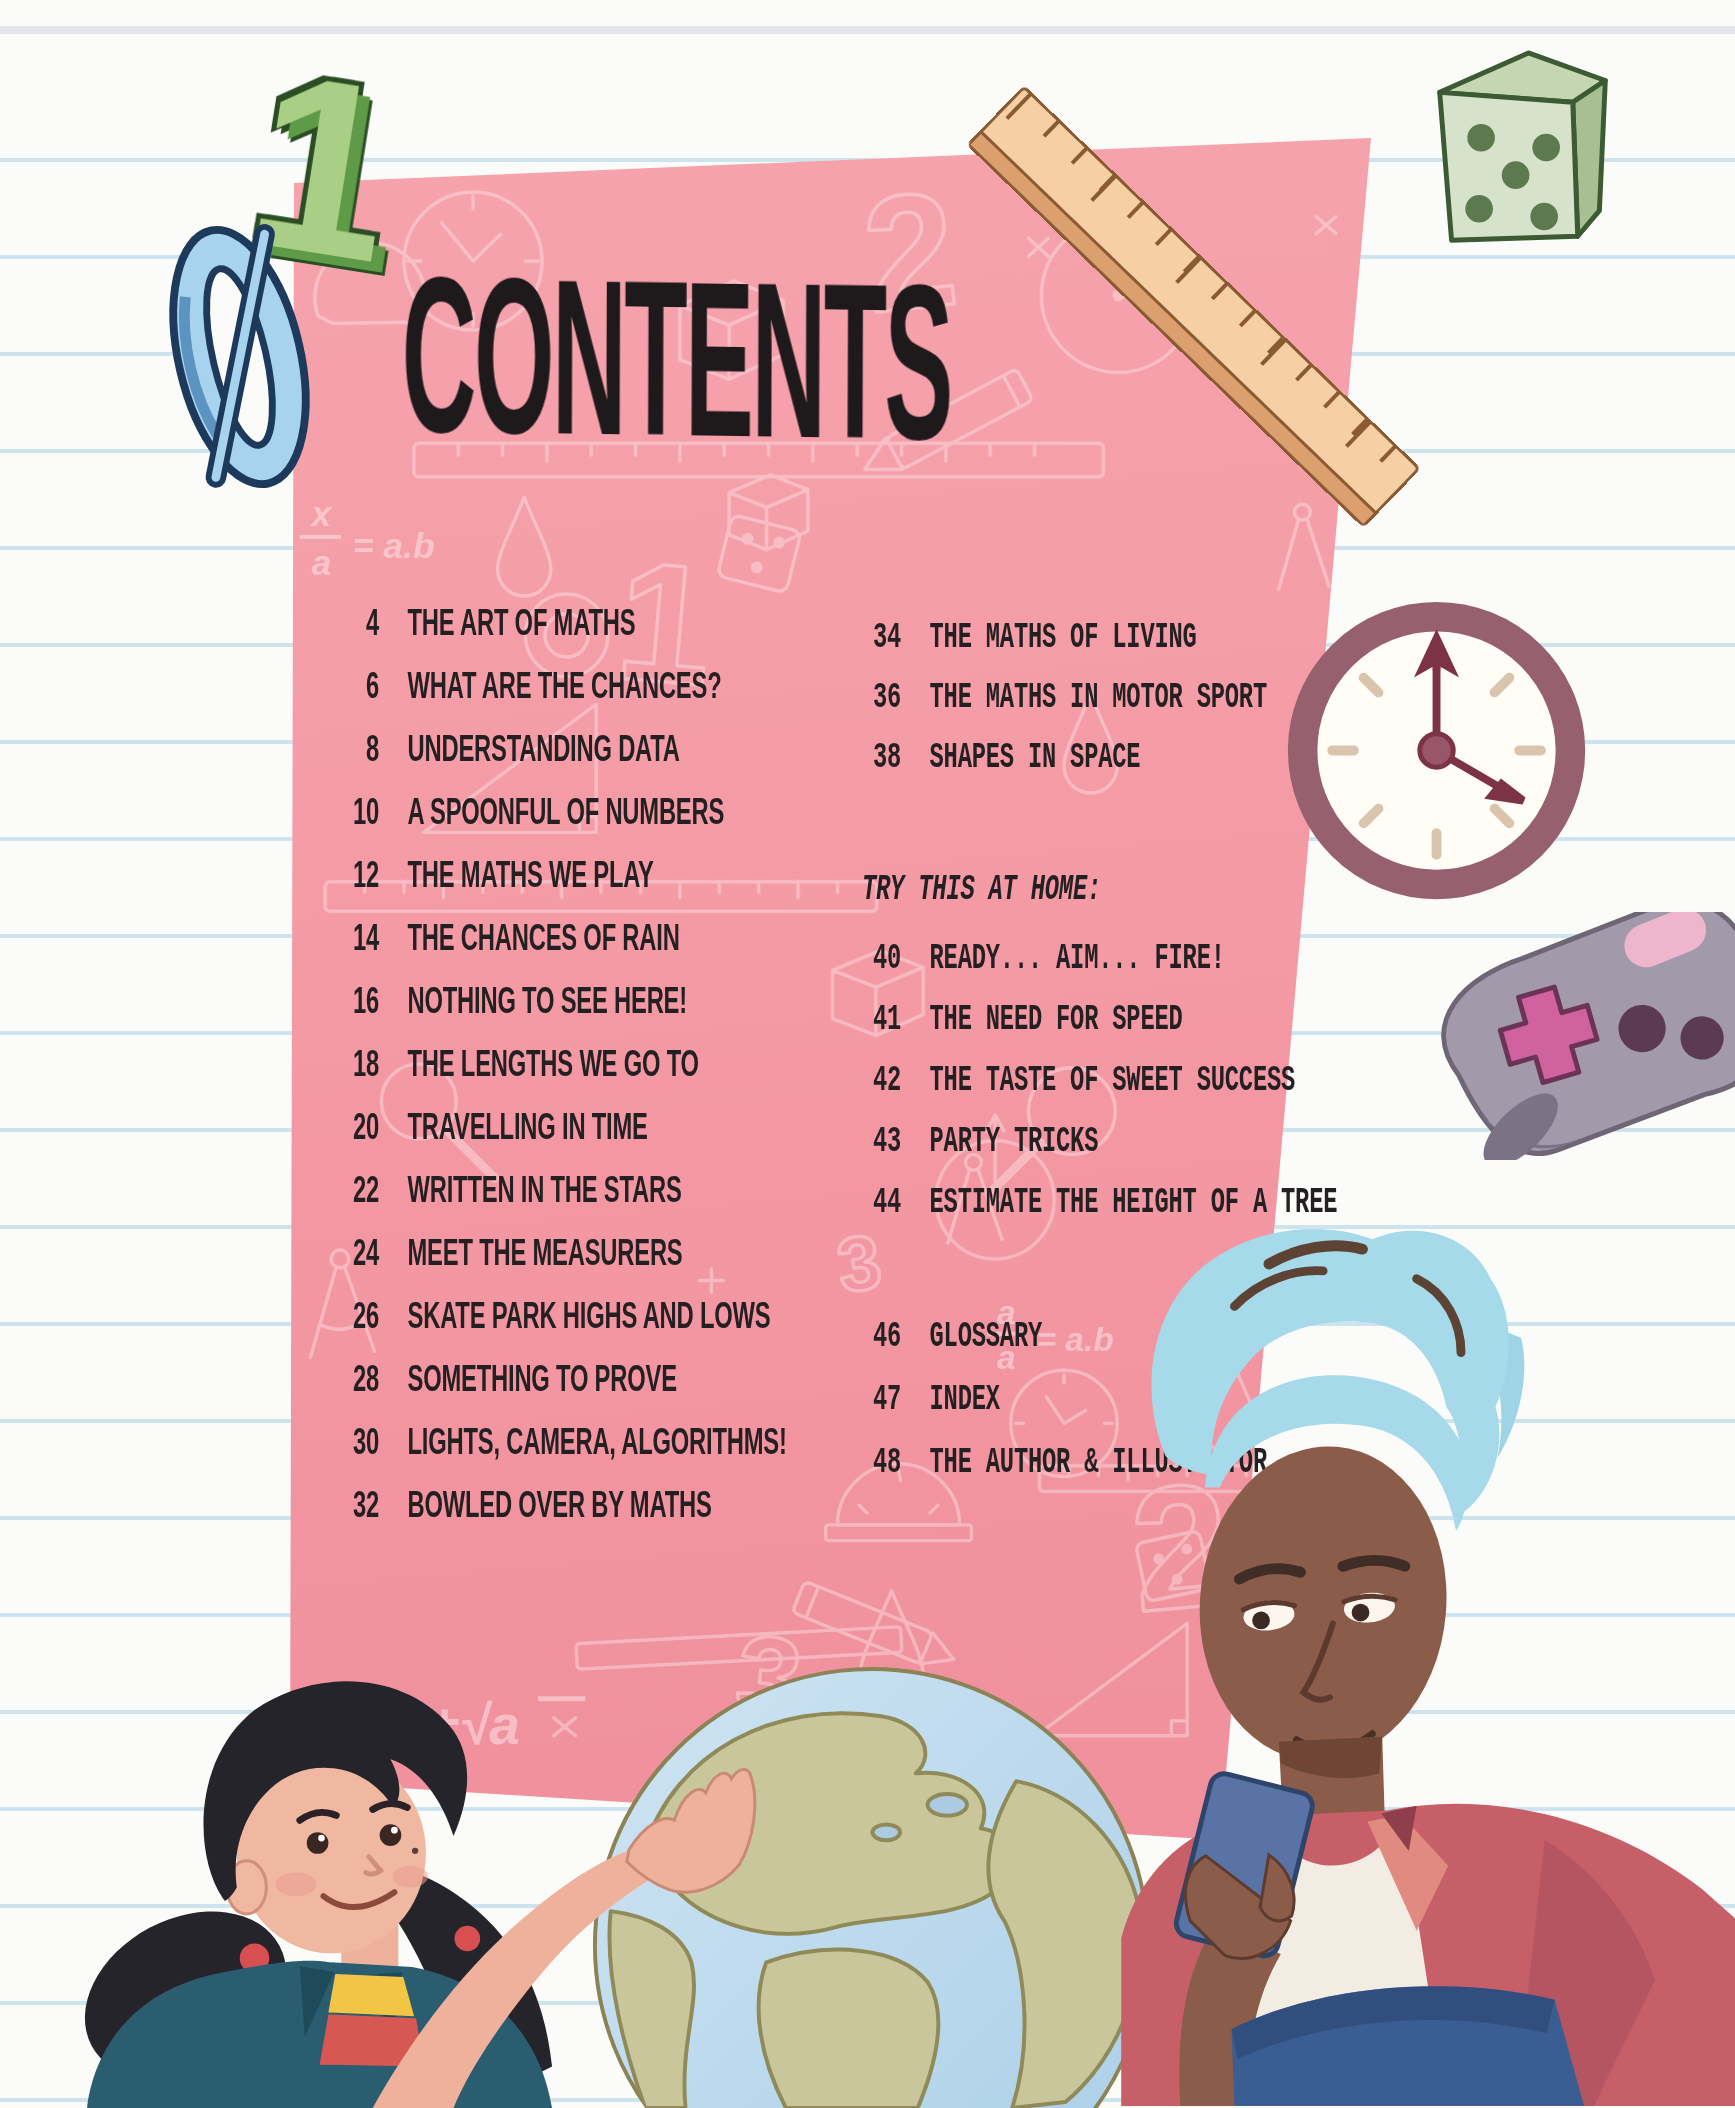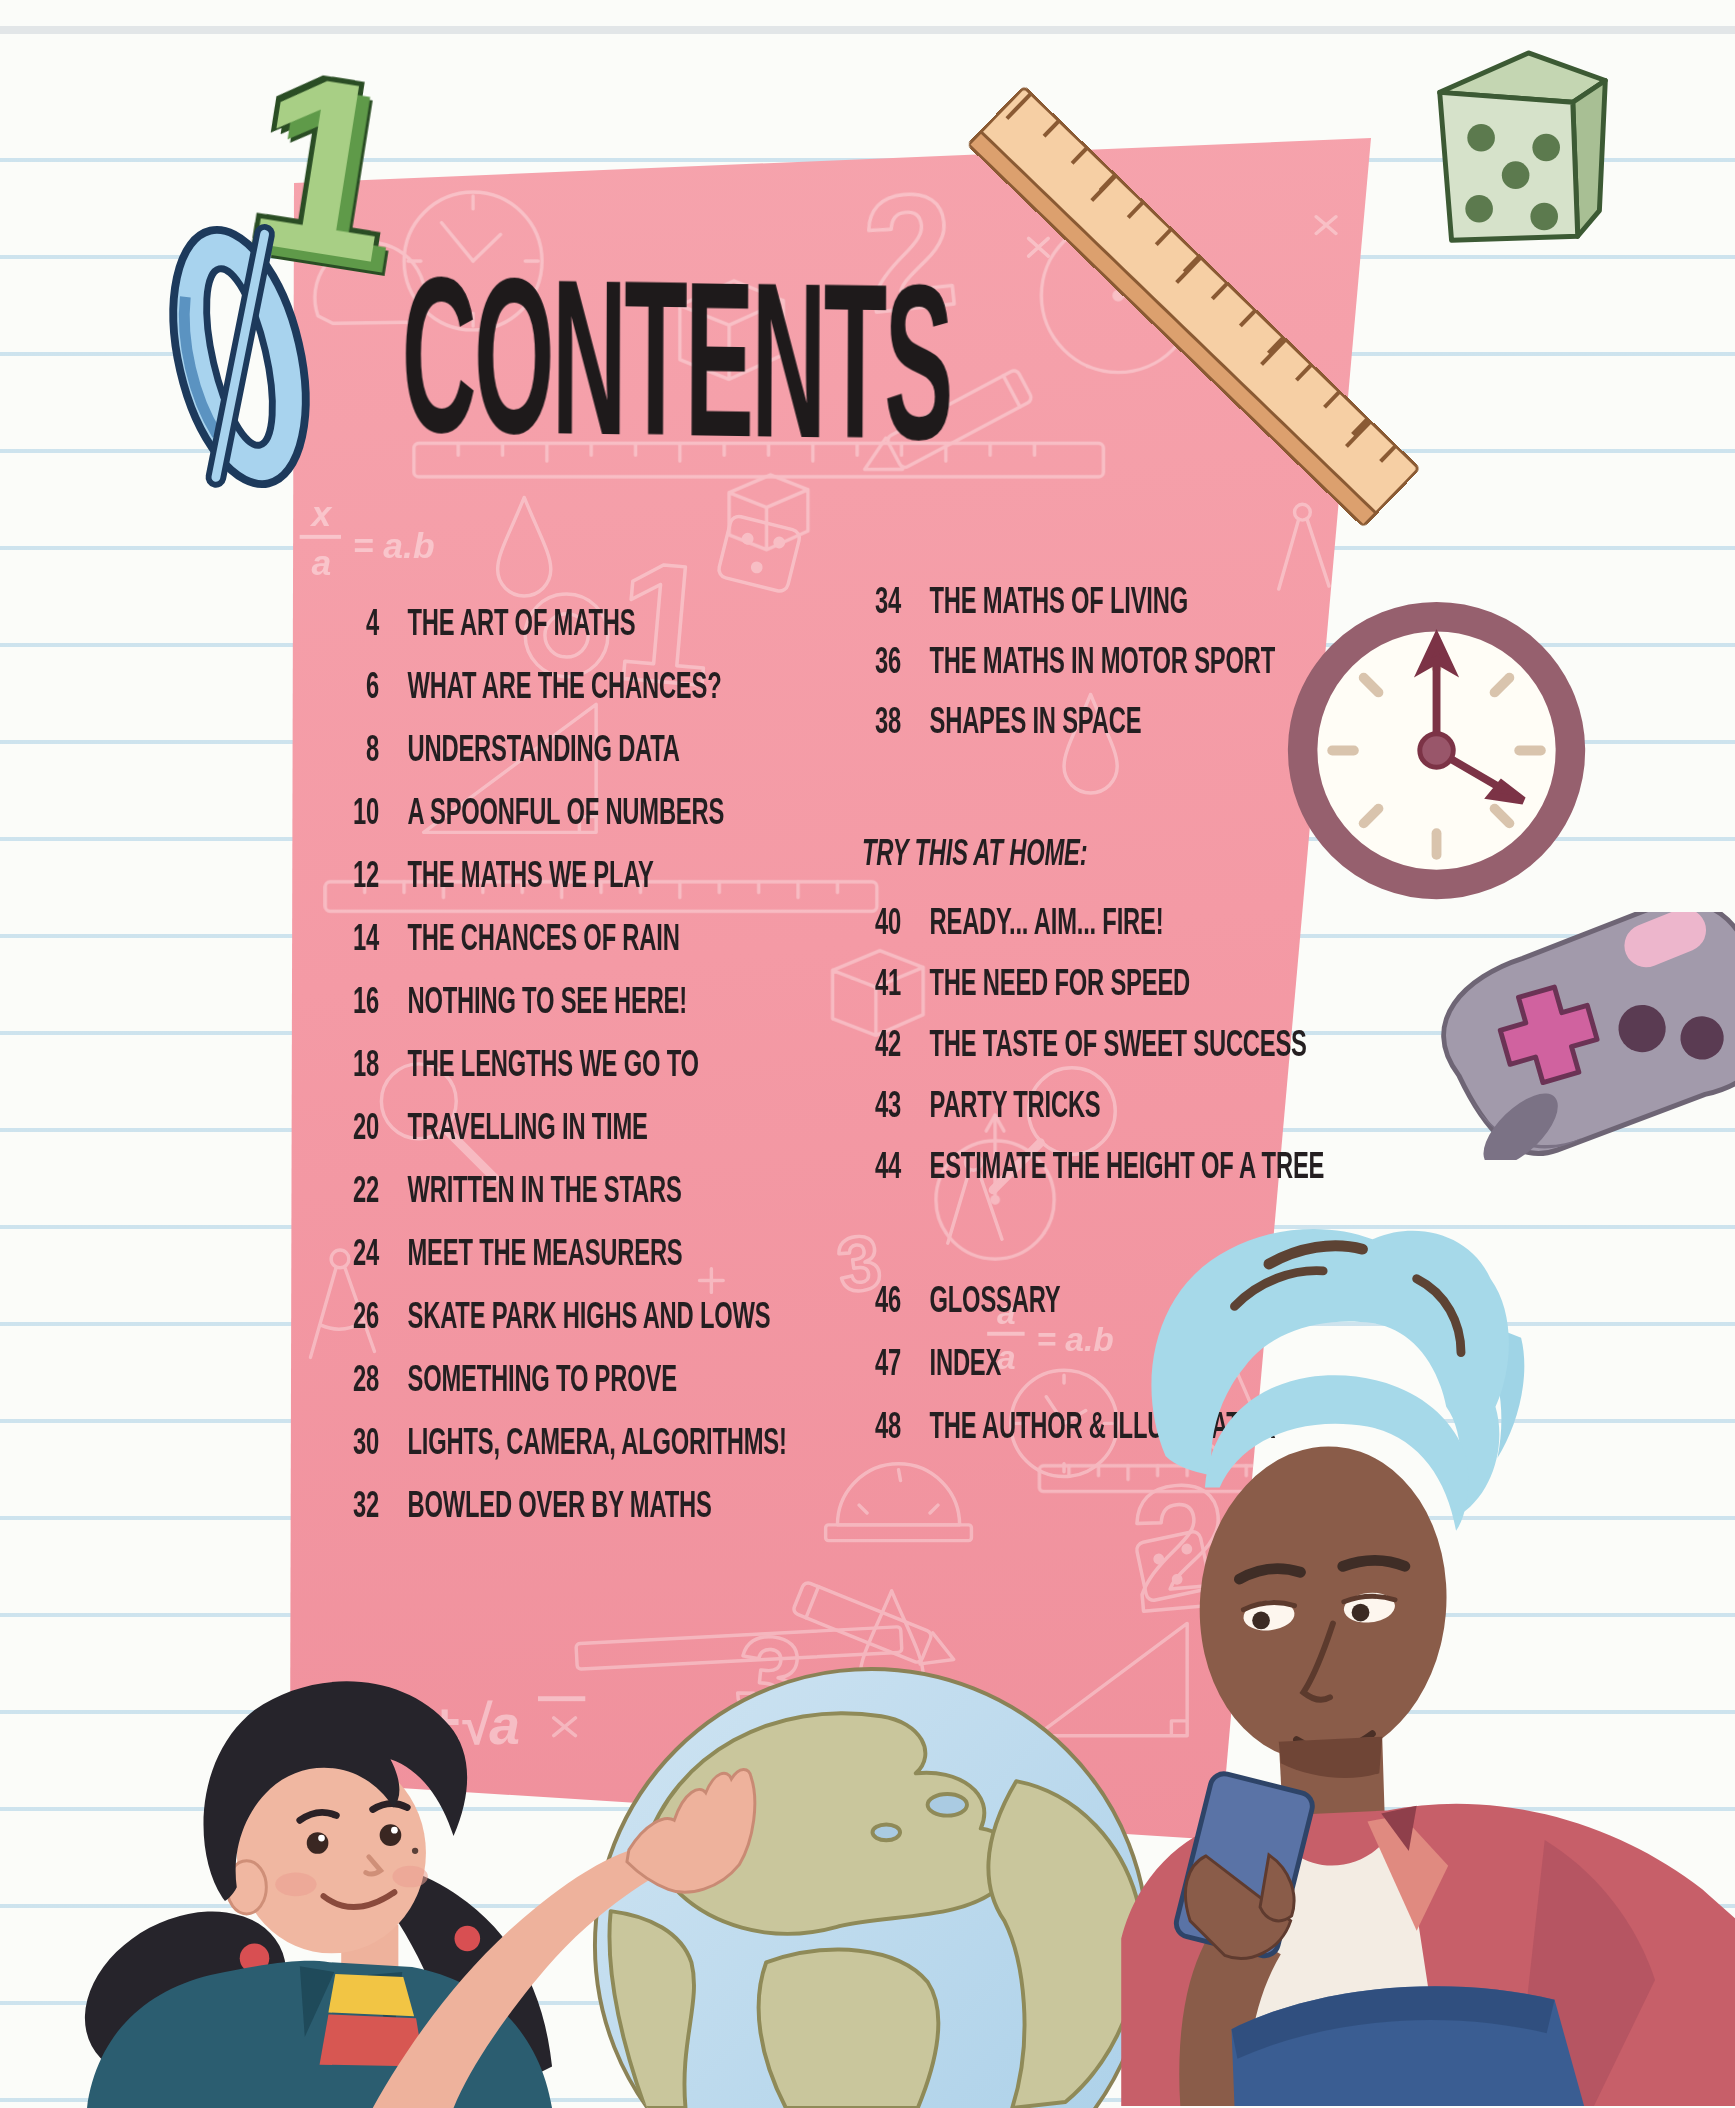--- a/index.html
+++ b/index.html
@@ -11,21 +11,21 @@
   .topband{position:absolute;left:0;top:25.6px;width:100%;height:8.9px;background:rgba(205,212,218,.55);}
   .panel{position:absolute;inset:0;
          clip-path:polygon(294px 183px,1371px 138px,1220px 1840px,290px 1781px);
          background:linear-gradient(175deg,#f6a5ae 0%,#f49aa5 45%,#ee8d99 100%);}
   .doodles{position:absolute;inset:0;}
   .contents-title{position:absolute;left:402px;top:244px;font-size:221px;font-weight:bold;
                   letter-spacing:-5.9px;line-height:1;color:#1e1a1b;
                   transform:scaleX(.47) rotate(.4deg);transform-origin:left top;white-space:nowrap;}
   .toc-col{position:absolute;color:#241f21;}
   .toc-left{left:327px;top:591px;}
-  .toc-right{left:849px;top:571px;}
+  .toc-right{left:849px;top:608px;font-family:Liberation Mono, monospace;}
   .row{display:flex;white-space:nowrap;font-weight:bold;font-size:36px;letter-spacing:-0.3px;
        transform:scaleX(.66);transform-origin:left top;color:#241f21;}
   .h64{height:63px;line-height:63px;}
   .h61{height:60px;line-height:60px;}
   .h62{height:61px;line-height:61px;}
   .num{display:inline-block;width:79px;text-align:right;margin-right:43px;}
   .try-header{font-style:italic;padding-left:19.7px;}
   .mt73{margin-top:72px;}
   .mt8{margin-top:7.9px;}
   .illus{position:absolute;}

